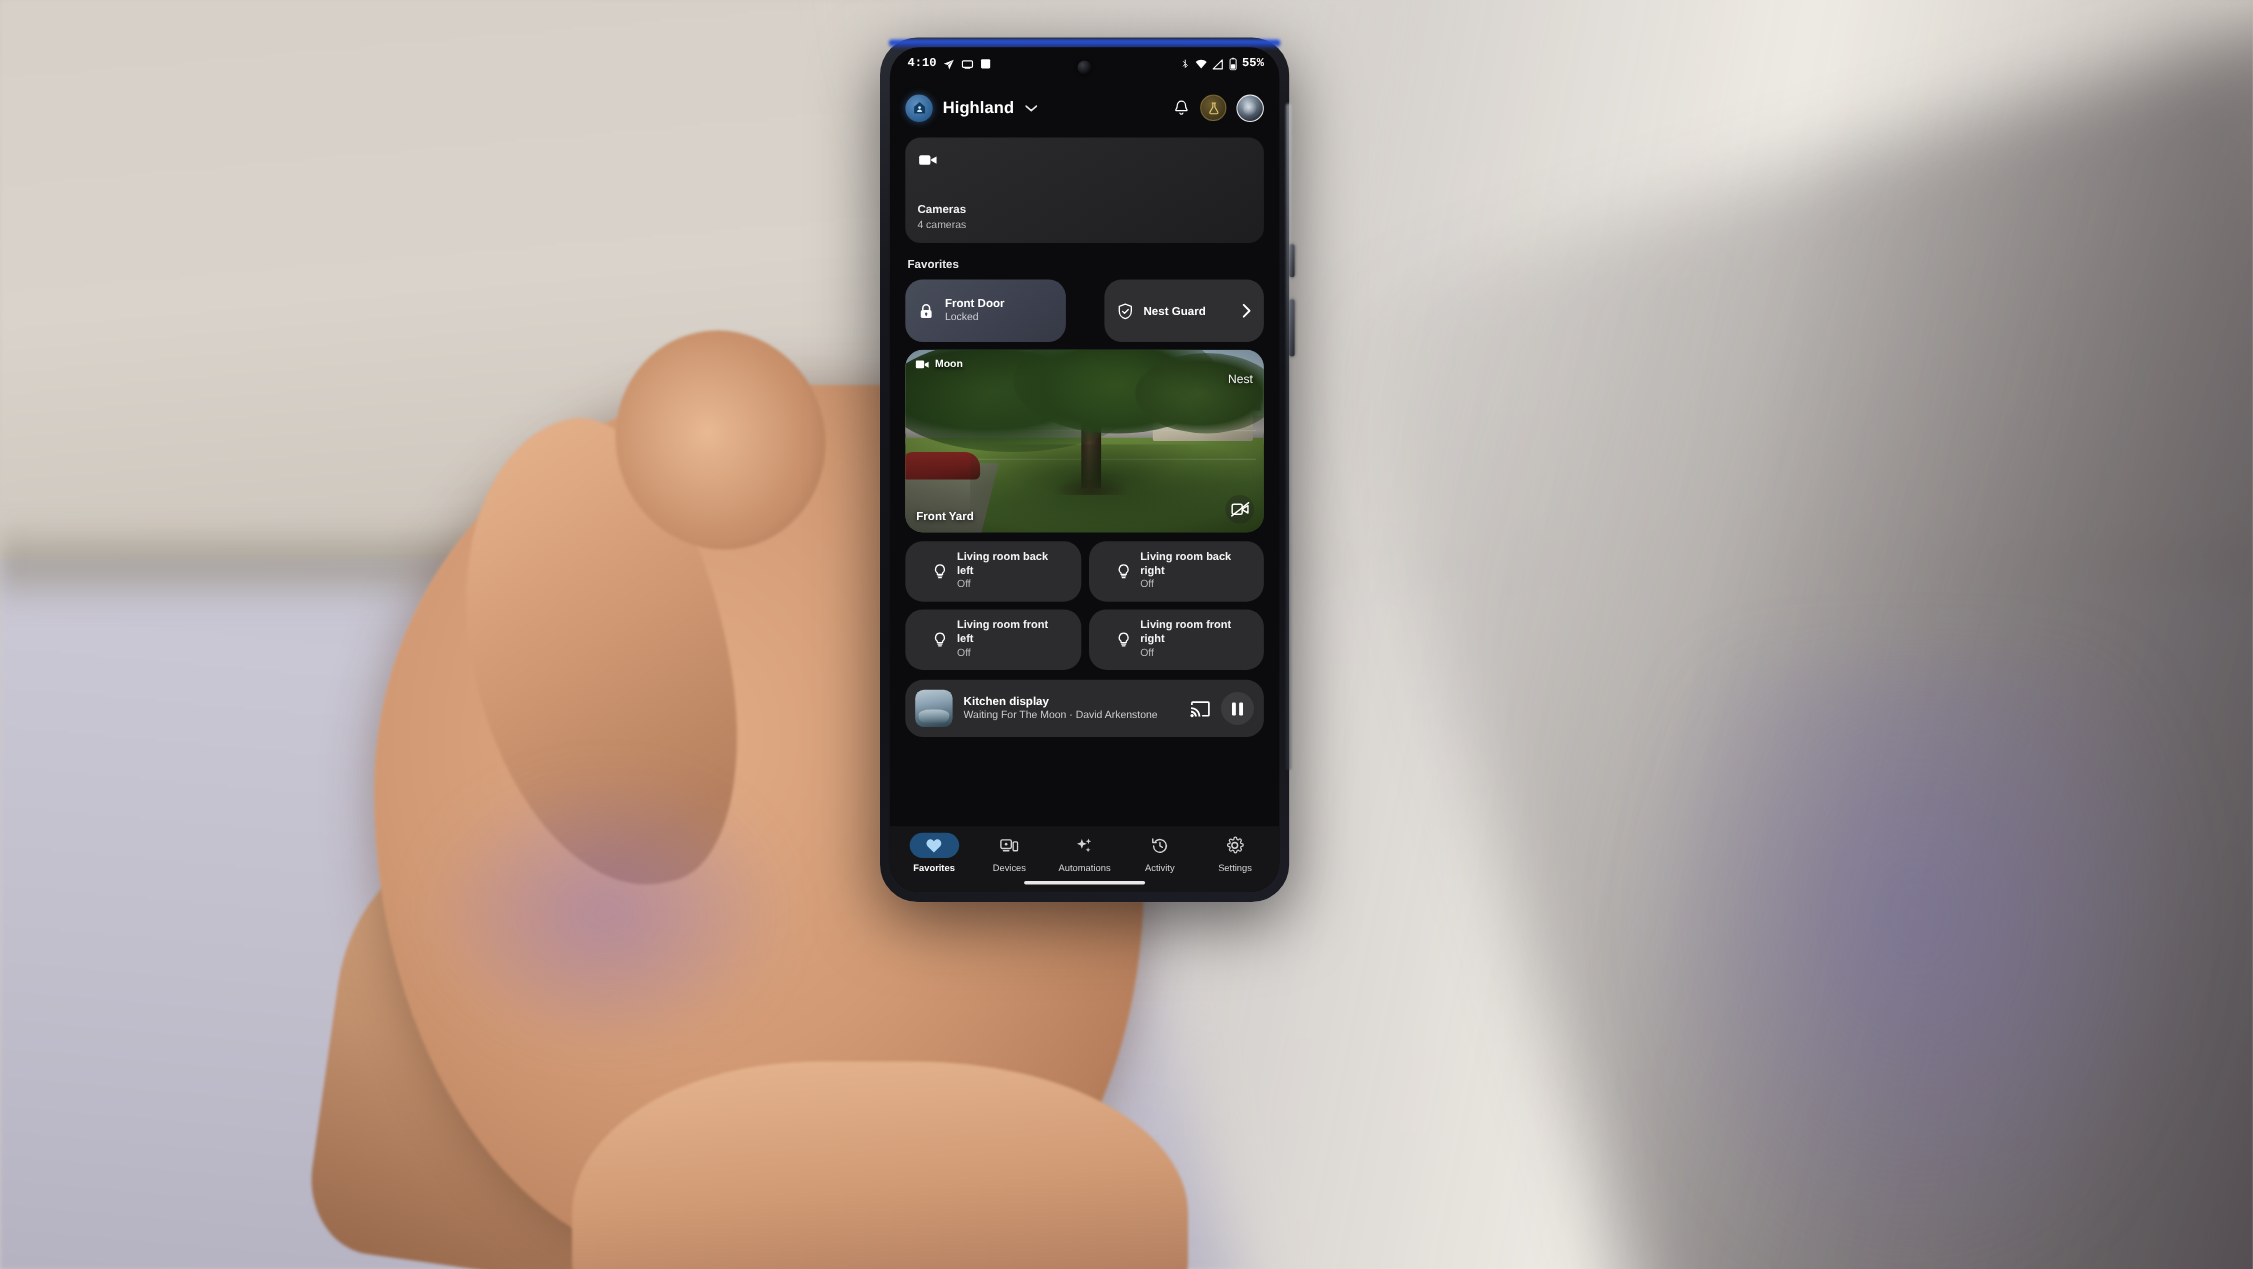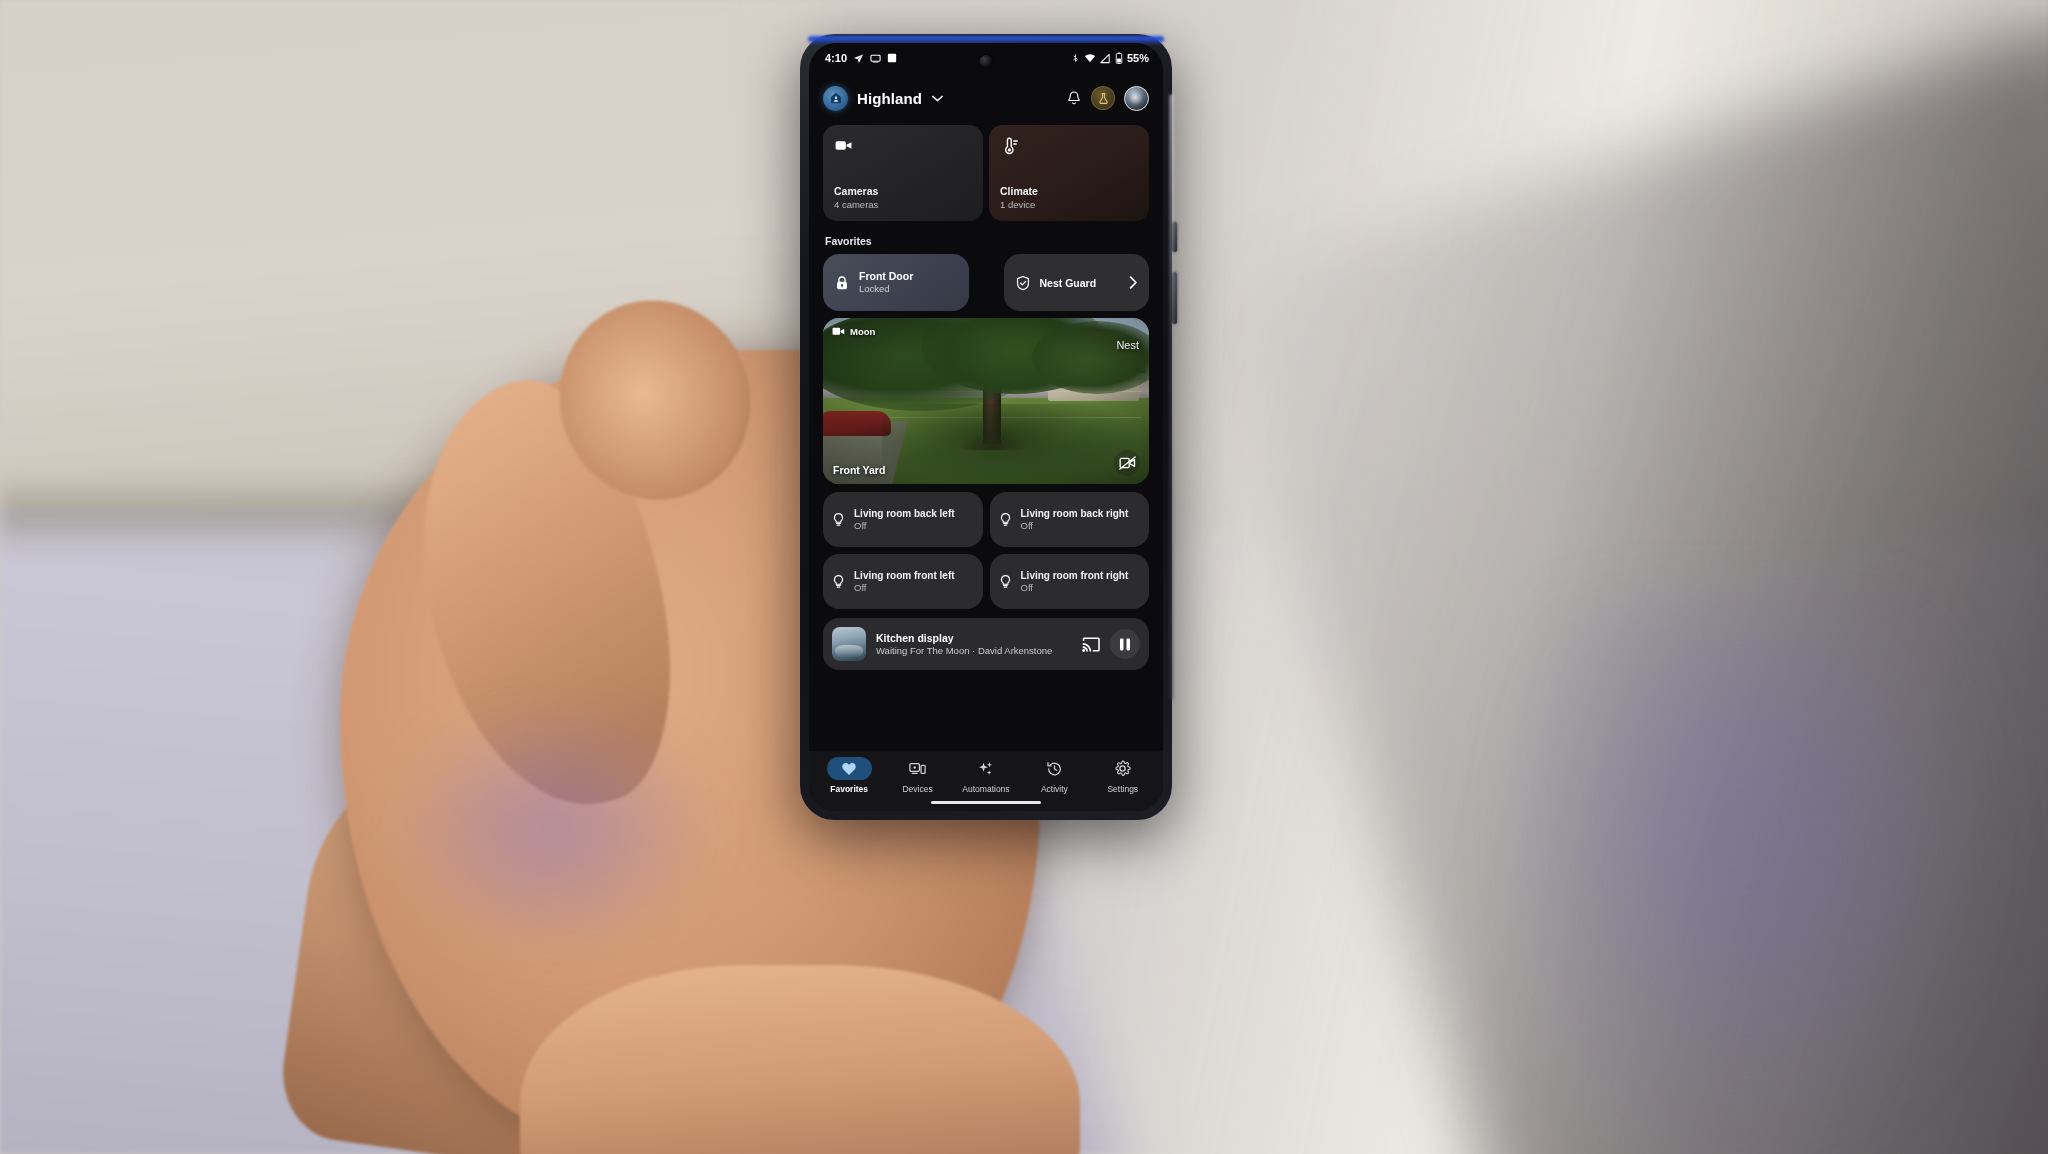--- a/index.html
+++ b/index.html
@@ -120,21 +120,21 @@
     background:radial-gradient(circle at 35% 32%,#3b3d45,#0a0a0c 70%);
     box-shadow:0 0 3px rgba(0,0,0,.9); z-index:9;
   }
 
   
   #statusbar {
     height:30px; flex:0 0 30px; display:flex; align-items:center;
     justify-content:space-between; padding:0 14px 0 16px;
     color:#fff; font-size:11px; font-weight:bold;
   }
-  .sb-left, .sb-right { display:flex; gap:6px; }
+  .sb-left, .sb-right { display:flex; gap:6px;font-family:Liberation Mono, monospace; }
   .sb-right { gap:4px; font-size:11px; }
   .sb-icon { display:inline-flex; align-items:center; }
 
   
   #content { flex:1; overflow:hidden; padding:0 14px; }
 
   
   #homeheader {
     display:flex; align-items:center; justify-content:space-between;
     height:46px; margin-top:2px;
@@ -297,21 +297,21 @@
   .cam-off-btn {
     position:absolute; right:9px; bottom:8px; width:26px; height:26px;
     border-radius:50%; background:rgba(30,30,32,.32);
     display:flex; align-items:center; justify-content:center;
   }
 
   
   #lights { display:grid; grid-template-columns:1fr 1fr; gap:7px; margin-top:8px; }
   .light {
     height:55px; border-radius:16px; background:#2c2c2e;
-    display:flex; align-items:center; gap:8px; padding:0 8px;
+    display:flex; align-items:center; gap:8px; padding:0 24px;
   }
   .light-txt { line-height:1.3; }
   .light-title { color:#f4f4f5; font-size:10px; font-weight:bold; }
   .light-sub { color:#b9b9bd; font-size:9.5px; }
 
   
   #media {
     margin-top:9px; height:52px; border-radius:16px; background:#2b2b2d;
     display:flex; align-items:center; gap:10px; padding:0 9px;
   }
@@ -467,33 +467,20 @@
         <div class="cat c1">
           <span>
             <svg width="19" height="19" viewBox="0 0 24 24">
                 <rect x="2" y="6.5" width="13" height="11" rx="2.2" fill="#fff"></rect>
                 <path d="M15.8 11.2 22 7.8v8.4l-6.2-3.4v-1.6z" fill="#fff"></path>
               </svg>
           </span>
           <div class="cat-txt">
             <div class="cat-title">Cameras</div>
             <div class="cat-sub">4 cameras</div>
-          </div>
-        </div>
-        <div class="cat c3">
-          <span>
-            <svg width="19" height="19" viewBox="0 0 24 24">
-              <path d="M9.4 13.6V5.2a2.4 2.4 0 0 1 4.8 0v8.4a4.6 4.6 0 1 1-4.8 0z" fill="none" stroke="#fff" stroke-width="1.8"></path>
-              <circle cx="11.8" cy="17.6" r="2" fill="#fff"></circle>
-              <path d="M17.4 6.4h4.4M17.4 10.2h3" fill="none" stroke="#fff" stroke-width="1.8" stroke-linecap="round"></path>
-            </svg>
-          </span>
-          <div class="cat-txt">
-            <div class="cat-title">Climate</div>
-            <div class="cat-sub">1 device</div>
           </div>
         </div>
       </div>
 
       <div class="sec-label">Favorites</div>
 
       <div id="favrow">
         <div class="fav door">
           <span>
             <svg width="16" height="16" viewBox="0 0 24 24">

